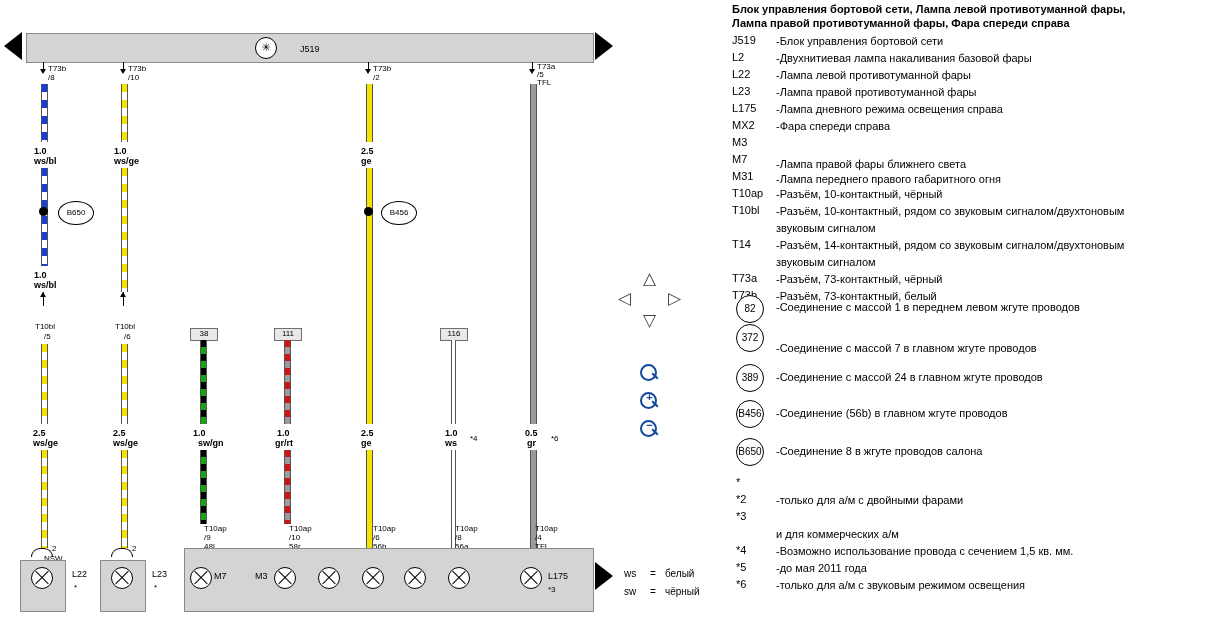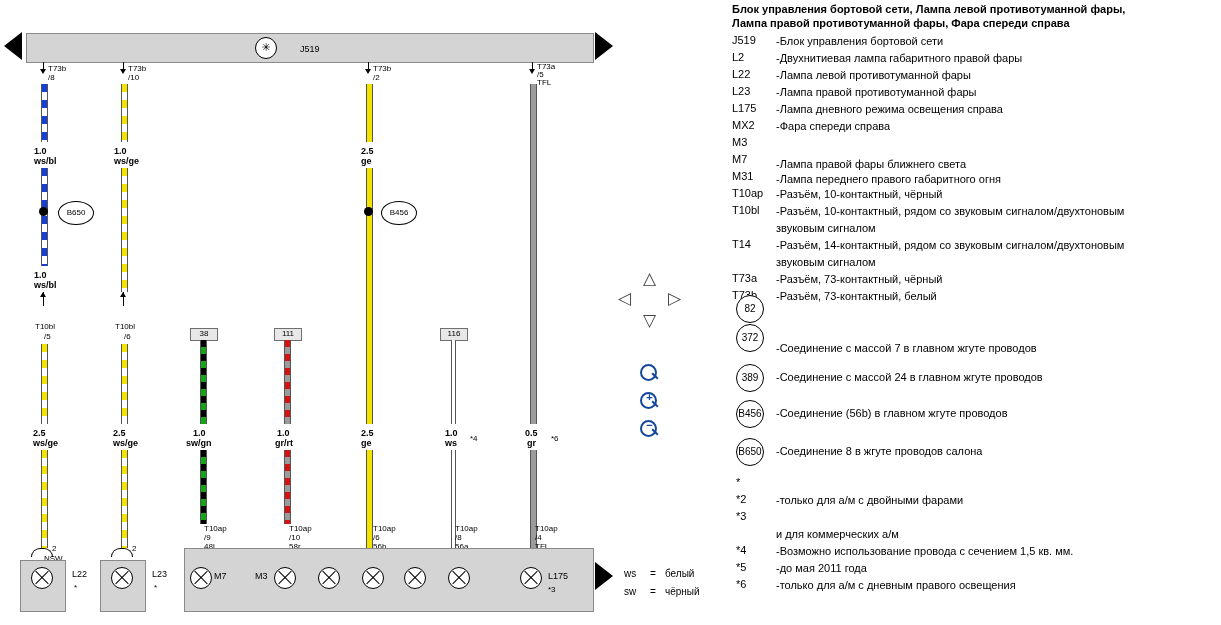--- a/index.html
+++ b/index.html
@@ -166,21 +166,21 @@
   <div class="lbl-b" style="left:113px;top:438px;">ws/ge</div>
   <div class="wire" style="left:121px;top:450px;height:98px;background:
          repeating-linear-gradient(to bottom,#f2e400 0,#f2e400 8px,#ffffff 8px,#ffffff 16px);
          border-left:1px solid #555;border-right:1px solid #555;"></div>
 
   <div class="pinbox" style="left:190px;top:328px;width:26px;">38</div>
   <div class="wire" style="left:200px;top:340px;height:84px;background:
          repeating-linear-gradient(to bottom,#000 0,#000 7px,#17a317 7px,#17a317 14px);
          border-left:1px solid #555;border-right:1px solid #555;"></div>
   <div class="lbl-b" style="left:193px;top:428px;">1.0</div>
-  <div class="lbl-b" style="left:186px;top:438px;">sw/gn</div>
+  <div class="lbl-b" style="left:198px;top:438px;">sw/gn</div>
   <div class="wire" style="left:200px;top:450px;height:74px;background:
          repeating-linear-gradient(to bottom,#000 0,#000 7px,#17a317 7px,#17a317 14px);
          border-left:1px solid #555;border-right:1px solid #555;"></div>
 
   <div class="pinbox" style="left:274px;top:328px;width:26px;">111</div>
   <div class="wire" style="left:284px;top:340px;height:84px;background:
          repeating-linear-gradient(to bottom,#d21313 0,#d21313 7px,#9b9b9b 7px,#9b9b9b 14px);
          border-left:1px solid #555;border-right:1px solid #555;"></div>
   <div class="lbl-b" style="left:277px;top:428px;">1.0</div>
   <div class="lbl-b" style="left:275px;top:438px;">gr/rt</div>
@@ -293,21 +293,21 @@
 </div>
 
 <div class="legend">
 
   <div class="lg-row lg-title" style="left:4px;top:2px;">Блок управления бортовой сети, Лампа левой противотуманной фары,</div>
   <div class="lg-row lg-title" style="left:4px;top:16px;">Лампа правой противотуманной фары, Фара спереди справа</div>
 
   <div class="lg-code" style="left:4px;top:34px;">J519</div>
   <div class="lg-row" style="left:48px;top:34px;">-Блок управления бортовой сети</div>
   <div class="lg-code" style="left:4px;top:51px;">L2</div>
-  <div class="lg-row" style="left:48px;top:51px;">-Двухнитиевая лампа габаритного правой фары</div>
+  <div class="lg-row" style="left:48px;top:51px;">-Двухнитиевая лампа накаливания базовой фары</div>
   <div class="lg-code" style="left:4px;top:68px;">L22</div>
   <div class="lg-row" style="left:48px;top:68px;">-Лампа левой противотуманной фары</div>
   <div class="lg-code" style="left:4px;top:85px;">L23</div>
   <div class="lg-row" style="left:48px;top:85px;">-Лампа правой противотуманной фары</div>
   <div class="lg-code" style="left:4px;top:102px;">L175</div>
   <div class="lg-row" style="left:48px;top:102px;">-Лампа дневного режима освещения справа</div>
   <div class="lg-code" style="left:4px;top:119px;">MX2</div>
   <div class="lg-row" style="left:48px;top:119px;">-Фара спереди справа</div>
   <div class="lg-code" style="left:4px;top:136px;">M3</div>
   <div class="lg-row" style="left:48px;top:136px;margin-top:36px;">-Лампа переднего правого габаритного огня</div>
@@ -321,20 +321,21 @@
   <div class="lg-row" style="left:48px;top:221px;">звуковым сигналом</div>
   <div class="lg-code" style="left:4px;top:238px;">T14</div>
   <div class="lg-row" style="left:48px;top:238px;">-Разъём, 14-контактный, рядом со звуковым сигналом/двухтоновым</div>
   <div class="lg-row" style="left:48px;top:255px;">звуковым сигналом</div>
   <div class="lg-code" style="left:4px;top:272px;">T73a</div>
   <div class="lg-row" style="left:48px;top:272px;">-Разъём, 73-контактный, чёрный</div>
   <div class="lg-code" style="left:4px;top:289px;">T73b</div>
   <div class="lg-row" style="left:48px;top:289px;">-Разъём, 73-контактный, белый</div>
 
   <div class="lg-circ" style="left:8px;top:295px;">82</div>
+  <div class="lg-row" style="left:48px;top:300px;">-Соединение с массой 1 в переднем левом жгуте проводов</div>
 
   <div class="lg-circ" style="left:8px;top:324px;">372</div>
   <div class="lg-row" style="left:48px;top:341px;">-Соединение с массой 7 в главном жгуте проводов</div>
 
   <div class="lg-circ" style="left:8px;top:364px;">389</div>
   <div class="lg-row" style="left:48px;top:370px;">-Соединение с массой 24 в главном жгуте проводов</div>
 
   <div class="lg-circ" style="left:8px;top:400px;">B456</div>
   <div class="lg-row" style="left:48px;top:406px;">-Соединение (56b) в главном жгуте проводов</div>
 
@@ -344,14 +345,14 @@
   <div class="lg-code" style="left:8px;top:476px;">*</div>
   <div class="lg-code" style="left:8px;top:493px;">*2</div>
   <div class="lg-row" style="left:48px;top:493px;">-только для а/м с двойными фарами</div>
   <div class="lg-code" style="left:8px;top:510px;">*3</div>
   <div class="lg-row" style="left:48px;top:527px;">и для коммерческих а/м</div>
   <div class="lg-code" style="left:8px;top:544px;">*4</div>
   <div class="lg-row" style="left:48px;top:544px;">-Возможно использование провода с сечением 1,5 кв. мм.</div>
   <div class="lg-code" style="left:8px;top:561px;">*5</div>
   <div class="lg-row" style="left:48px;top:561px;">-до мая 2011 года</div>
   <div class="lg-code" style="left:8px;top:578px;">*6</div>
-  <div class="lg-row" style="left:48px;top:578px;">-только для а/м с дневным правого освещения</div>
+  <div class="lg-row" style="left:48px;top:578px;">-только для а/м с звуковым режимом освещения</div>
 </div>
 
 </body></html>

